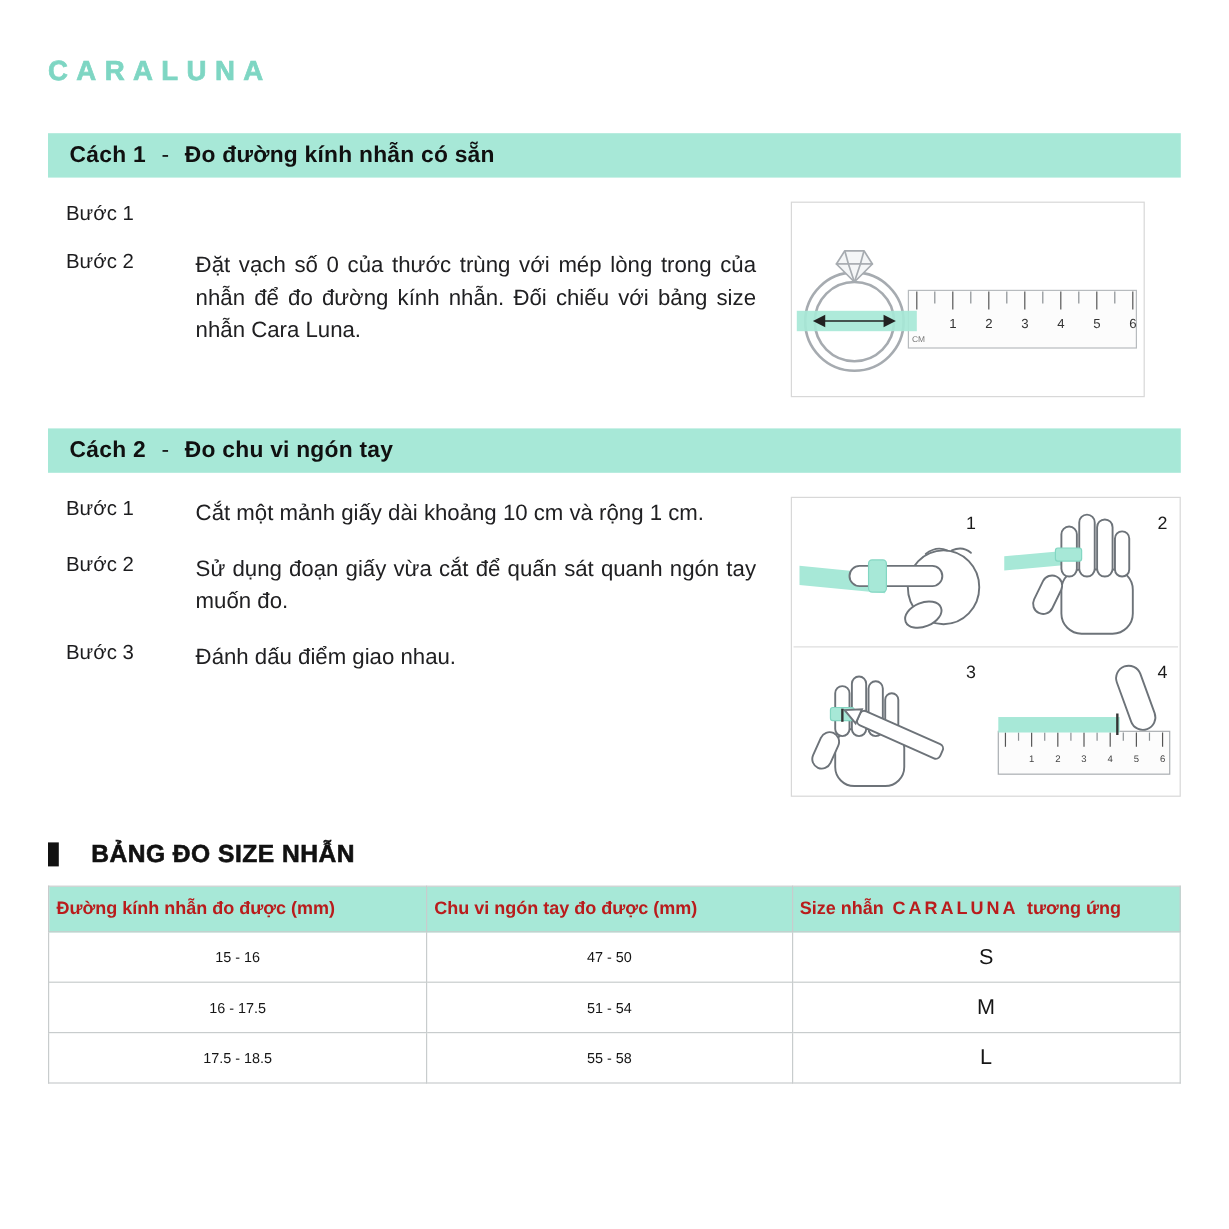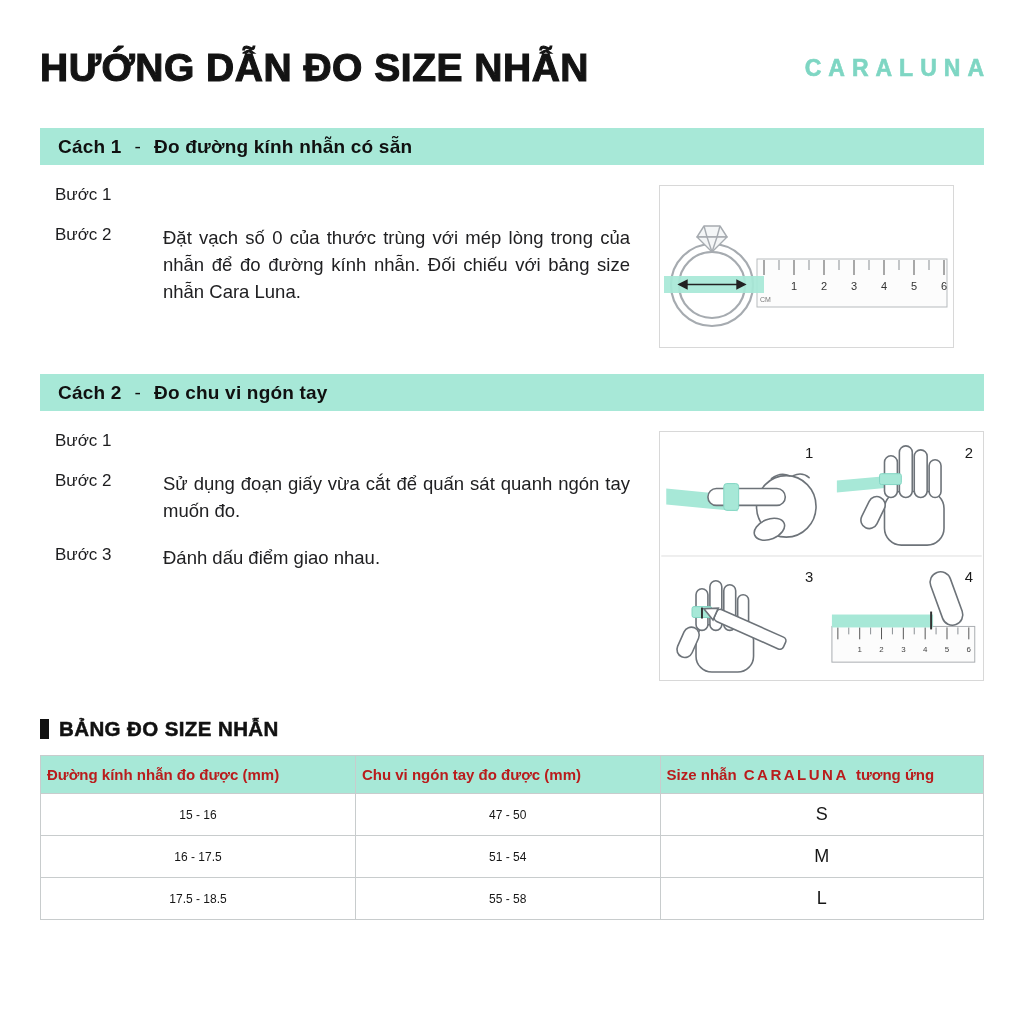--- a/index.html
+++ b/index.html
@@ -29,21 +29,21 @@
   .steps { width:575px; }
   .step { display:flex; margin-bottom:20px; }
   .step:last-child { margin-bottom:0; }
   .step-label { flex:0 0 108px; font-size:17px; color:#1c1c1e; }
   .step-text { flex:1; font-size:18.5px; line-height:1.45; text-align:justify; color:#202022; }
   .figure { background:#fff; border:1px solid #d8d8d8; flex-shrink:0; }
   .figure svg { display:block; width:100%; height:100%; }
   .figure-ring { width:295px; height:163px; margin-right:30px; }
   .figure-hands { width:325px; height:250px; }
   .table-section { margin-top:30px; }
-  .table-title-row { display:flex; align-items:center; gap:10px; margin-bottom:14px; }
+  .table-title-row { display:flex; align-items:center; gap:27px; margin-bottom:14px; }
   .title-bar { width:9px; height:20px; background:#111; display:inline-block; }
   .table-title { font-size:20.5px; font-weight:bold; letter-spacing:0.4px; color:#111; -webkit-text-stroke:0.5px #111; }
   table { width:100%; border-collapse:collapse; table-layout:fixed; }
   th {
     background:#a7e8d7; font-size:15px; font-weight:bold; color:#b91c1c;
     padding:10px 6px; border:1px solid #c8cccd; text-align:left;
   }
   td {
     font-size:12px; text-align:center; padding:10px 6px;
     border:1px solid #c8cccd; color:#161616;
@@ -51,21 +51,20 @@
   td.size-cell { font-size:18px; }
   .brand-inline { letter-spacing:2.5px; margin:0 3px; }
   svg text { font-family:"Liberation Sans", sans-serif; }
 </style>
 </head>
 <body>
 
 <div class="page">
 
   <header class="masthead">
-    <h1 class="title">HƯỚNG DẪN ĐO SIZE NHẪN</h1>
     <div class="brand">CARALUNA</div>
   </header>
 
   <section class="method">
     <div class="banner">
       <span class="banner-label">Cách 1</span>
       <span class="banner-dash">-</span>
       <span class="banner-title">Đo đường kính nhẫn có sẵn</span>
     </div>
     <div class="method-body">
@@ -137,20 +136,21 @@
   <section class="method">
     <div class="banner">
       <span class="banner-label">Cách 2</span>
       <span class="banner-dash">-</span>
       <span class="banner-title">Đo chu vi ngón tay</span>
     </div>
     <div class="method-body">
       <div class="steps">
         <div class="step">
           <div class="step-label">Bước 1</div>
+          <p class="step-text">Cắt một mảnh giấy dài khoảng 10 cm và rộng 1 cm.</p>
         </div>
         <div class="step">
           <div class="step-label">Bước 2</div>
           <p class="step-text">Sử dụng đoạn giấy vừa cắt để quấn sát quanh ngón tay muốn đo.</p>
         </div>
         <div class="step">
           <div class="step-label">Bước 3</div>
           <p class="step-text">Đánh dấu điểm giao nhau.</p>
         </div>
       </div>

